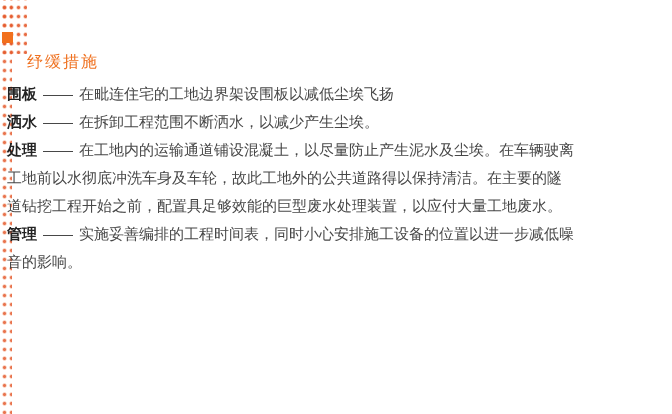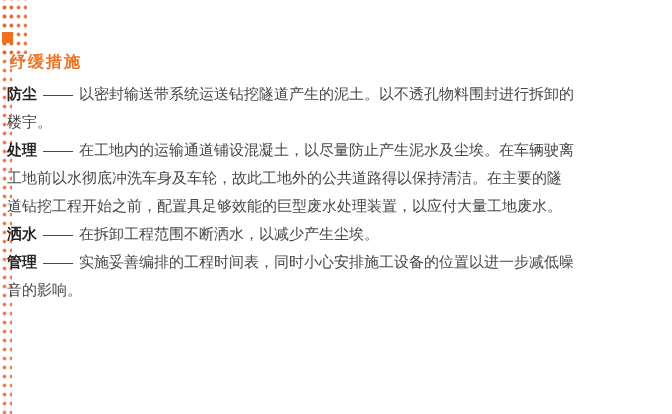--- a/index.html
+++ b/index.html
@@ -18,22 +18,22 @@
   .dots-left{left:0;top:0;width:12px;height:414px;opacity:0.85;}
   .dots-top{left:0;top:0;width:27px;height:54px;opacity:0.9;}
   .corner-square{
     position:absolute;left:2px;top:32px;width:11px;height:11px;
     background:#f2701d;
   }
   .content{
     position:absolute;left:7px;top:52px;width:642px;
   }
   .heading{
-    margin:0 0 9px 3px;
-    font-size:16px;line-height:19px;font-weight:bold;
+    margin:0 0 9px 20px;
+    font-size:16px;line-height:19px;font-weight:normal;
     color:#ef7120;letter-spacing:2px;
   }
   .para{
     margin:0;
     font-size:15px;line-height:28px;
     color:#474747;
     white-space:pre-wrap;
   }
   .term{font-weight:bold;color:#232323;}
   .sep{margin:0 6px;color:#474747;}
@@ -42,27 +42,26 @@
 <body>
 
 <div>
   <div class="dots dots-left"></div>
   <div class="dots dots-top"></div>
   <div class="corner-square"></div>
 
   <div class="content">
     <h1 class="heading">纾缓措施</h1>
 
+    <p class="para"><span class="term">围板</span><span class="sep">——</span><span>在毗连住宅的工地边界架设围板以减低尘埃飞扬</span></p>
 
-    <p class="para"><span class="term">防尘</span><span class="sep">——</span><span>以密封输送带系统运送钻挖隧道产生的泥土。以不透孔物料围封进行拆卸的
-楼宇。</span></p>
+
+    <p class="para"><span class="term">洒水</span><span class="sep">——</span><span>在拆卸工程范围不断洒水，以减少产生尘埃。</span></p>
 
     <p class="para"><span class="term">处理</span><span class="sep">——</span><span>在工地内的运输通道铺设混凝土，以尽量防止产生泥水及尘埃。在车辆驶离
 工地前以水彻底冲洗车身及车轮，故此工地外的公共道路得以保持清洁。在主要的隧
 道钻挖工程开始之前，配置具足够效能的巨型废水处理装置，以应付大量工地废水。</span></p>
-
-    <p class="para"><span class="term">洒水</span><span class="sep">——</span><span>在拆卸工程范围不断洒水，以减少产生尘埃。</span></p>
 
 
     <p class="para"><span class="term">管理</span><span class="sep">——</span><span>实施妥善编排的工程时间表，同时小心安排施工设备的位置以进一步减低噪
 音的影响。</span></p>
   </div>
 </div>
 
 </body></html>

